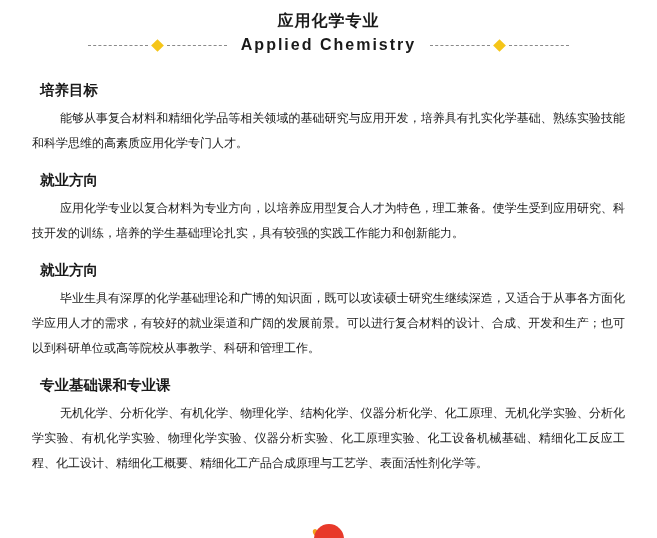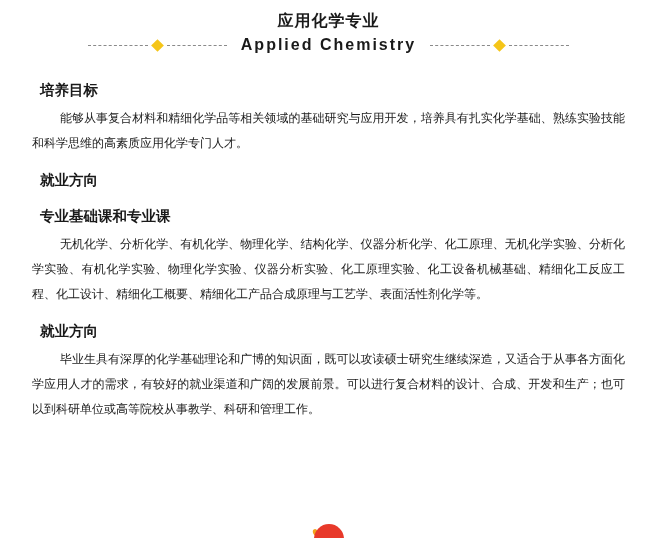--- a/index.html
+++ b/index.html
@@ -141,30 +141,31 @@
 
   <div class="content">
 
     <div class="section">
       <div class="section-heading">培养目标</div>
       <p class="para">能够从事复合材料和精细化学品等相关领域的基础研究与应用开发，培养具有扎实化学基础、熟练实验技能和科学思维的高素质应用化学专门人才。</p>
     </div>
 
     <div class="section">
       <div class="section-heading">就业方向</div>
+      <p class="para">应用化学专业以复合材料为专业方向，以培养应用型复合人才为特色，理工兼备。使学生受到应用研究、科技开发的训练，培养的学生基础理论扎实，具有较强的实践工作能力和创新能力。</p>
+    </div>
+
+    <div class="section">
+      <div class="section-heading">就业方向</div>
+      <p class="para">毕业生具有深厚的化学基础理论和广博的知识面，既可以攻读硕士研究生继续深造，又适合于从事各方面化学应用人才的需求，有较好的就业渠道和广阔的发展前景。可以进行复合材料的设计、合成、开发和生产；也可以到科研单位或高等院校从事教学、科研和管理工作。</p>
     </div>
 
     <div class="section">
       <div class="section-heading">专业基础课和专业课</div>
       <p class="para">无机化学、分析化学、有机化学、物理化学、结构化学、仪器分析化学、化工原理、无机化学实验、分析化学实验、有机化学实验、物理化学实验、仪器分析实验、化工原理实验、化工设备机械基础、精细化工反应工程、化工设计、精细化工概要、精细化工产品合成原理与工艺学、表面活性剂化学等。</p>
-    </div>
-
-    <div class="section">
-      <div class="section-heading">就业方向</div>
-      <p class="para">毕业生具有深厚的化学基础理论和广博的知识面，既可以攻读硕士研究生继续深造，又适合于从事各方面化学应用人才的需求，有较好的就业渠道和广阔的发展前景。可以进行复合材料的设计、合成、开发和生产；也可以到科研单位或高等院校从事教学、科研和管理工作。</p>
     </div>
 
   </div>
 
   <div class="bottom-deco">
     <span class="deco-spark"></span>
     <span class="deco-circle"></span>
   </div>
 
 </div>

